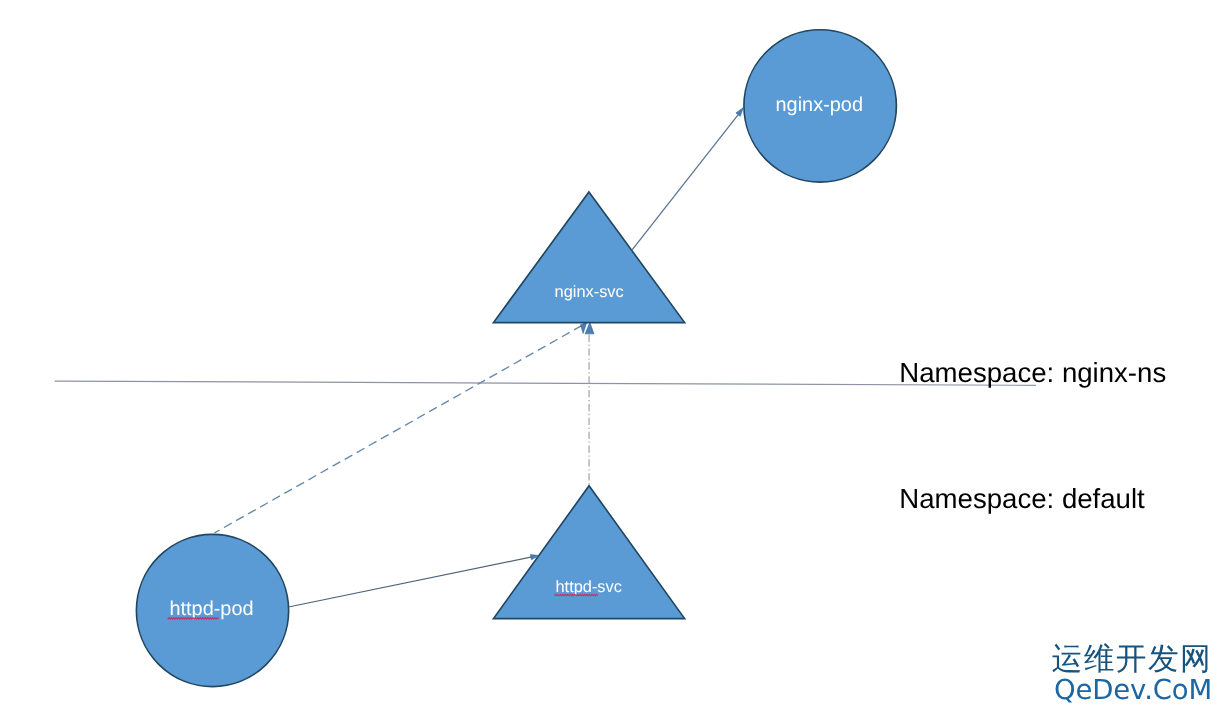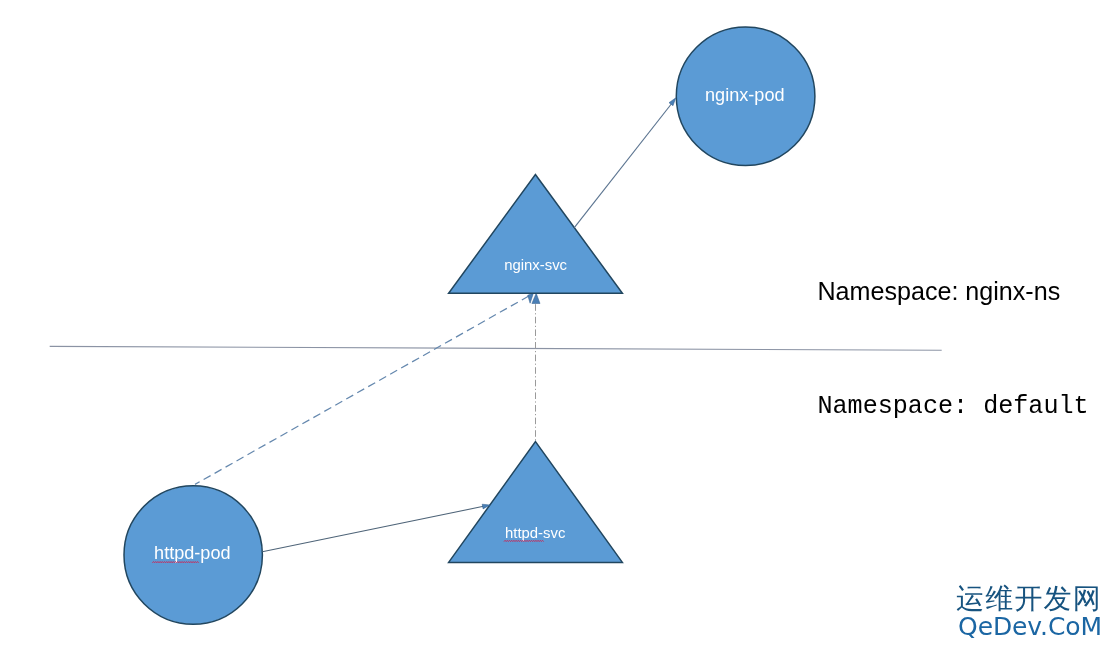--- a/index.html
+++ b/index.html
@@ -17,20 +17,21 @@
   .shape-label.pod{font-size:18.1px;}
   .squiggle{stroke:#c43060;stroke-width:1.0;fill:none;}
   .ns-label{
     position:absolute;
     color:#000000;
     font-family:"Liberation Sans",sans-serif;
     font-size:25.1px;
     line-height:1;
     white-space:nowrap;
     letter-spacing:0px;
+    margin-top:48px;
   }
   .watermark{position:absolute;left:0;top:0;}
   .wm-line1{
     font-family:"DejaVu Sans",sans-serif;
     font-size:28px;
     letter-spacing:1.2px;
   }
   .wm-line2{
     font-family:"DejaVu Sans",sans-serif;
     font-size:25px;
@@ -84,20 +85,20 @@
     </g>
 
     <g>
       <line x1="262.3" y1="551.8" x2="483.5" y2="506.3" stroke="#4e6478" stroke-width="1.05"></line>
       <path d="M 490.0 505.0 L 483.1 508.9 L 482.2 504.2 Z" fill="#4a7fb5" stroke="#2c5b8a" stroke-width="0.5" stroke-linejoin="miter"></path>
     </g>
   </svg>
 
   <div class="ns-label" style="left:817.5px; top:279px;">Namespace: nginx-ns</div>
 
-  <div class="ns-label" style="left:817.5px; top:394px;font-family:Liberation Mono, monospace;">Namespace: default</div>
+  <div class="ns-label" style="left:817.5px; top:394px;">Namespace: default</div>
 
   <svg class="watermark" width="1113" height="650" viewBox="0 0 1113 650">
     <text class="wm-line1" x="1102" y="608" text-anchor="end" fill="#17537f">运维开发网</text>
     <text class="wm-line2" x="1102" y="635" text-anchor="end" fill="#1b66a3">QeDev.CoM</text>
   </svg>
 
 </div>
 
 </body></html>

